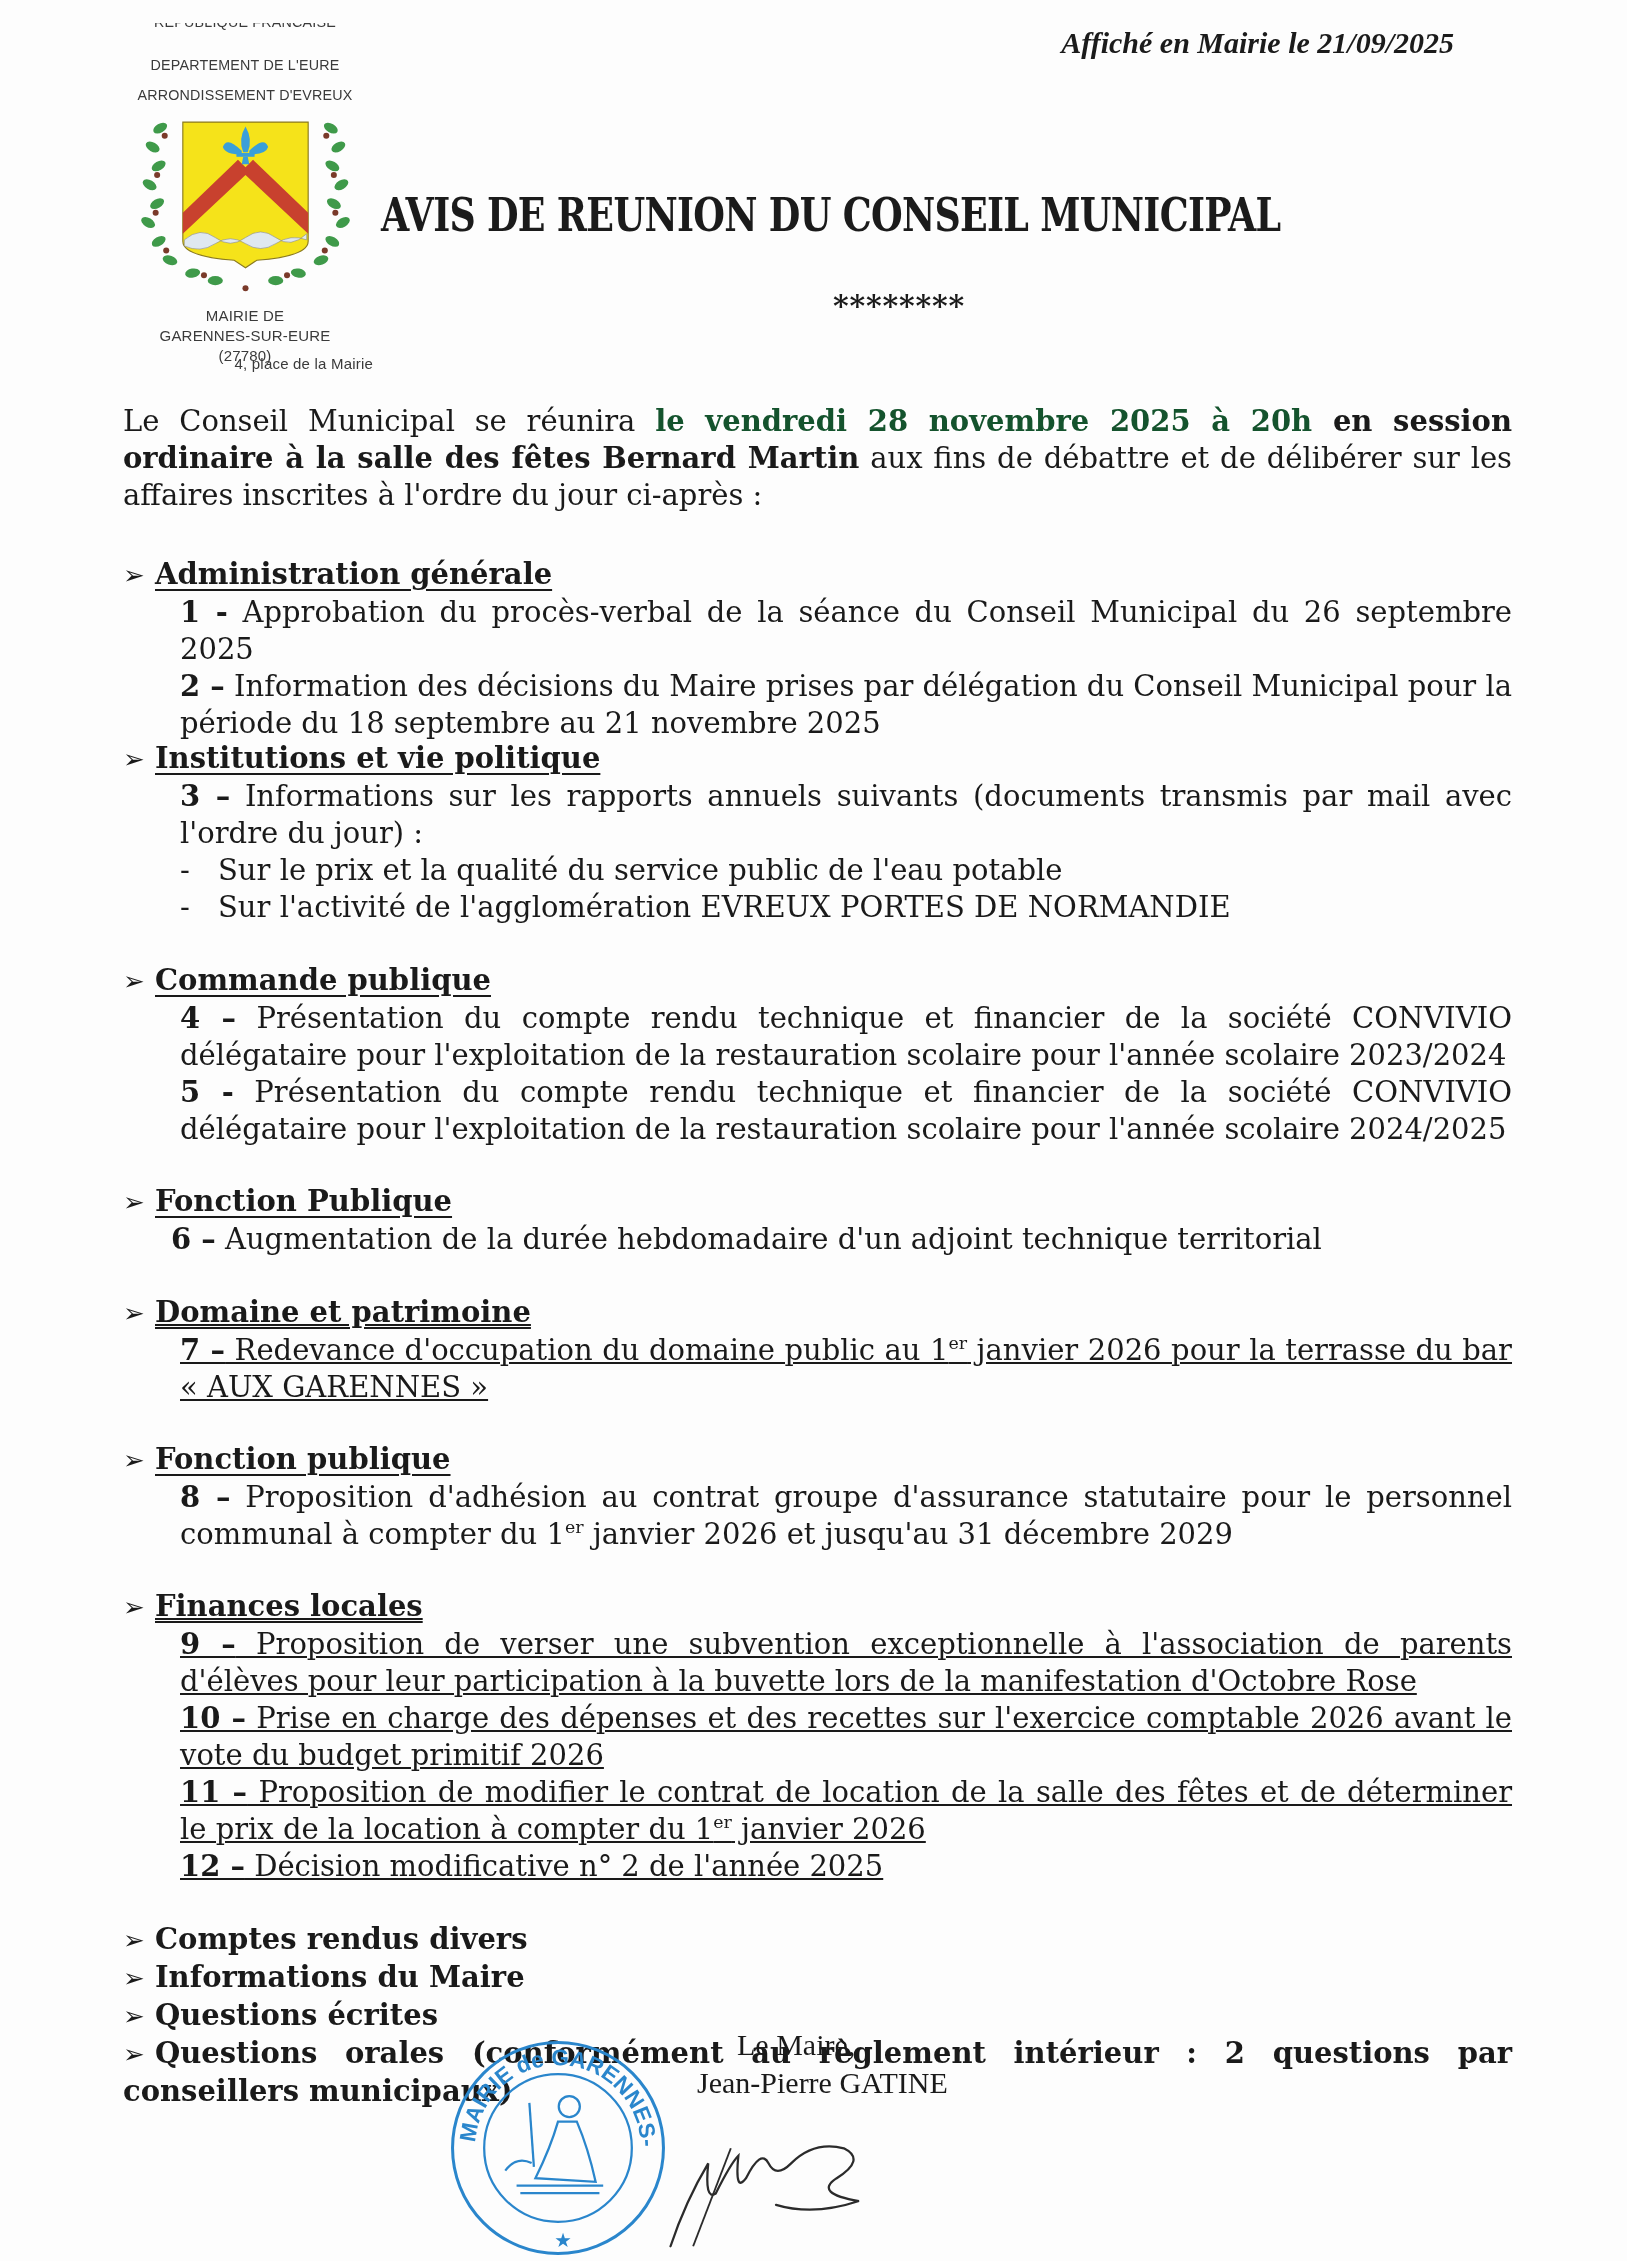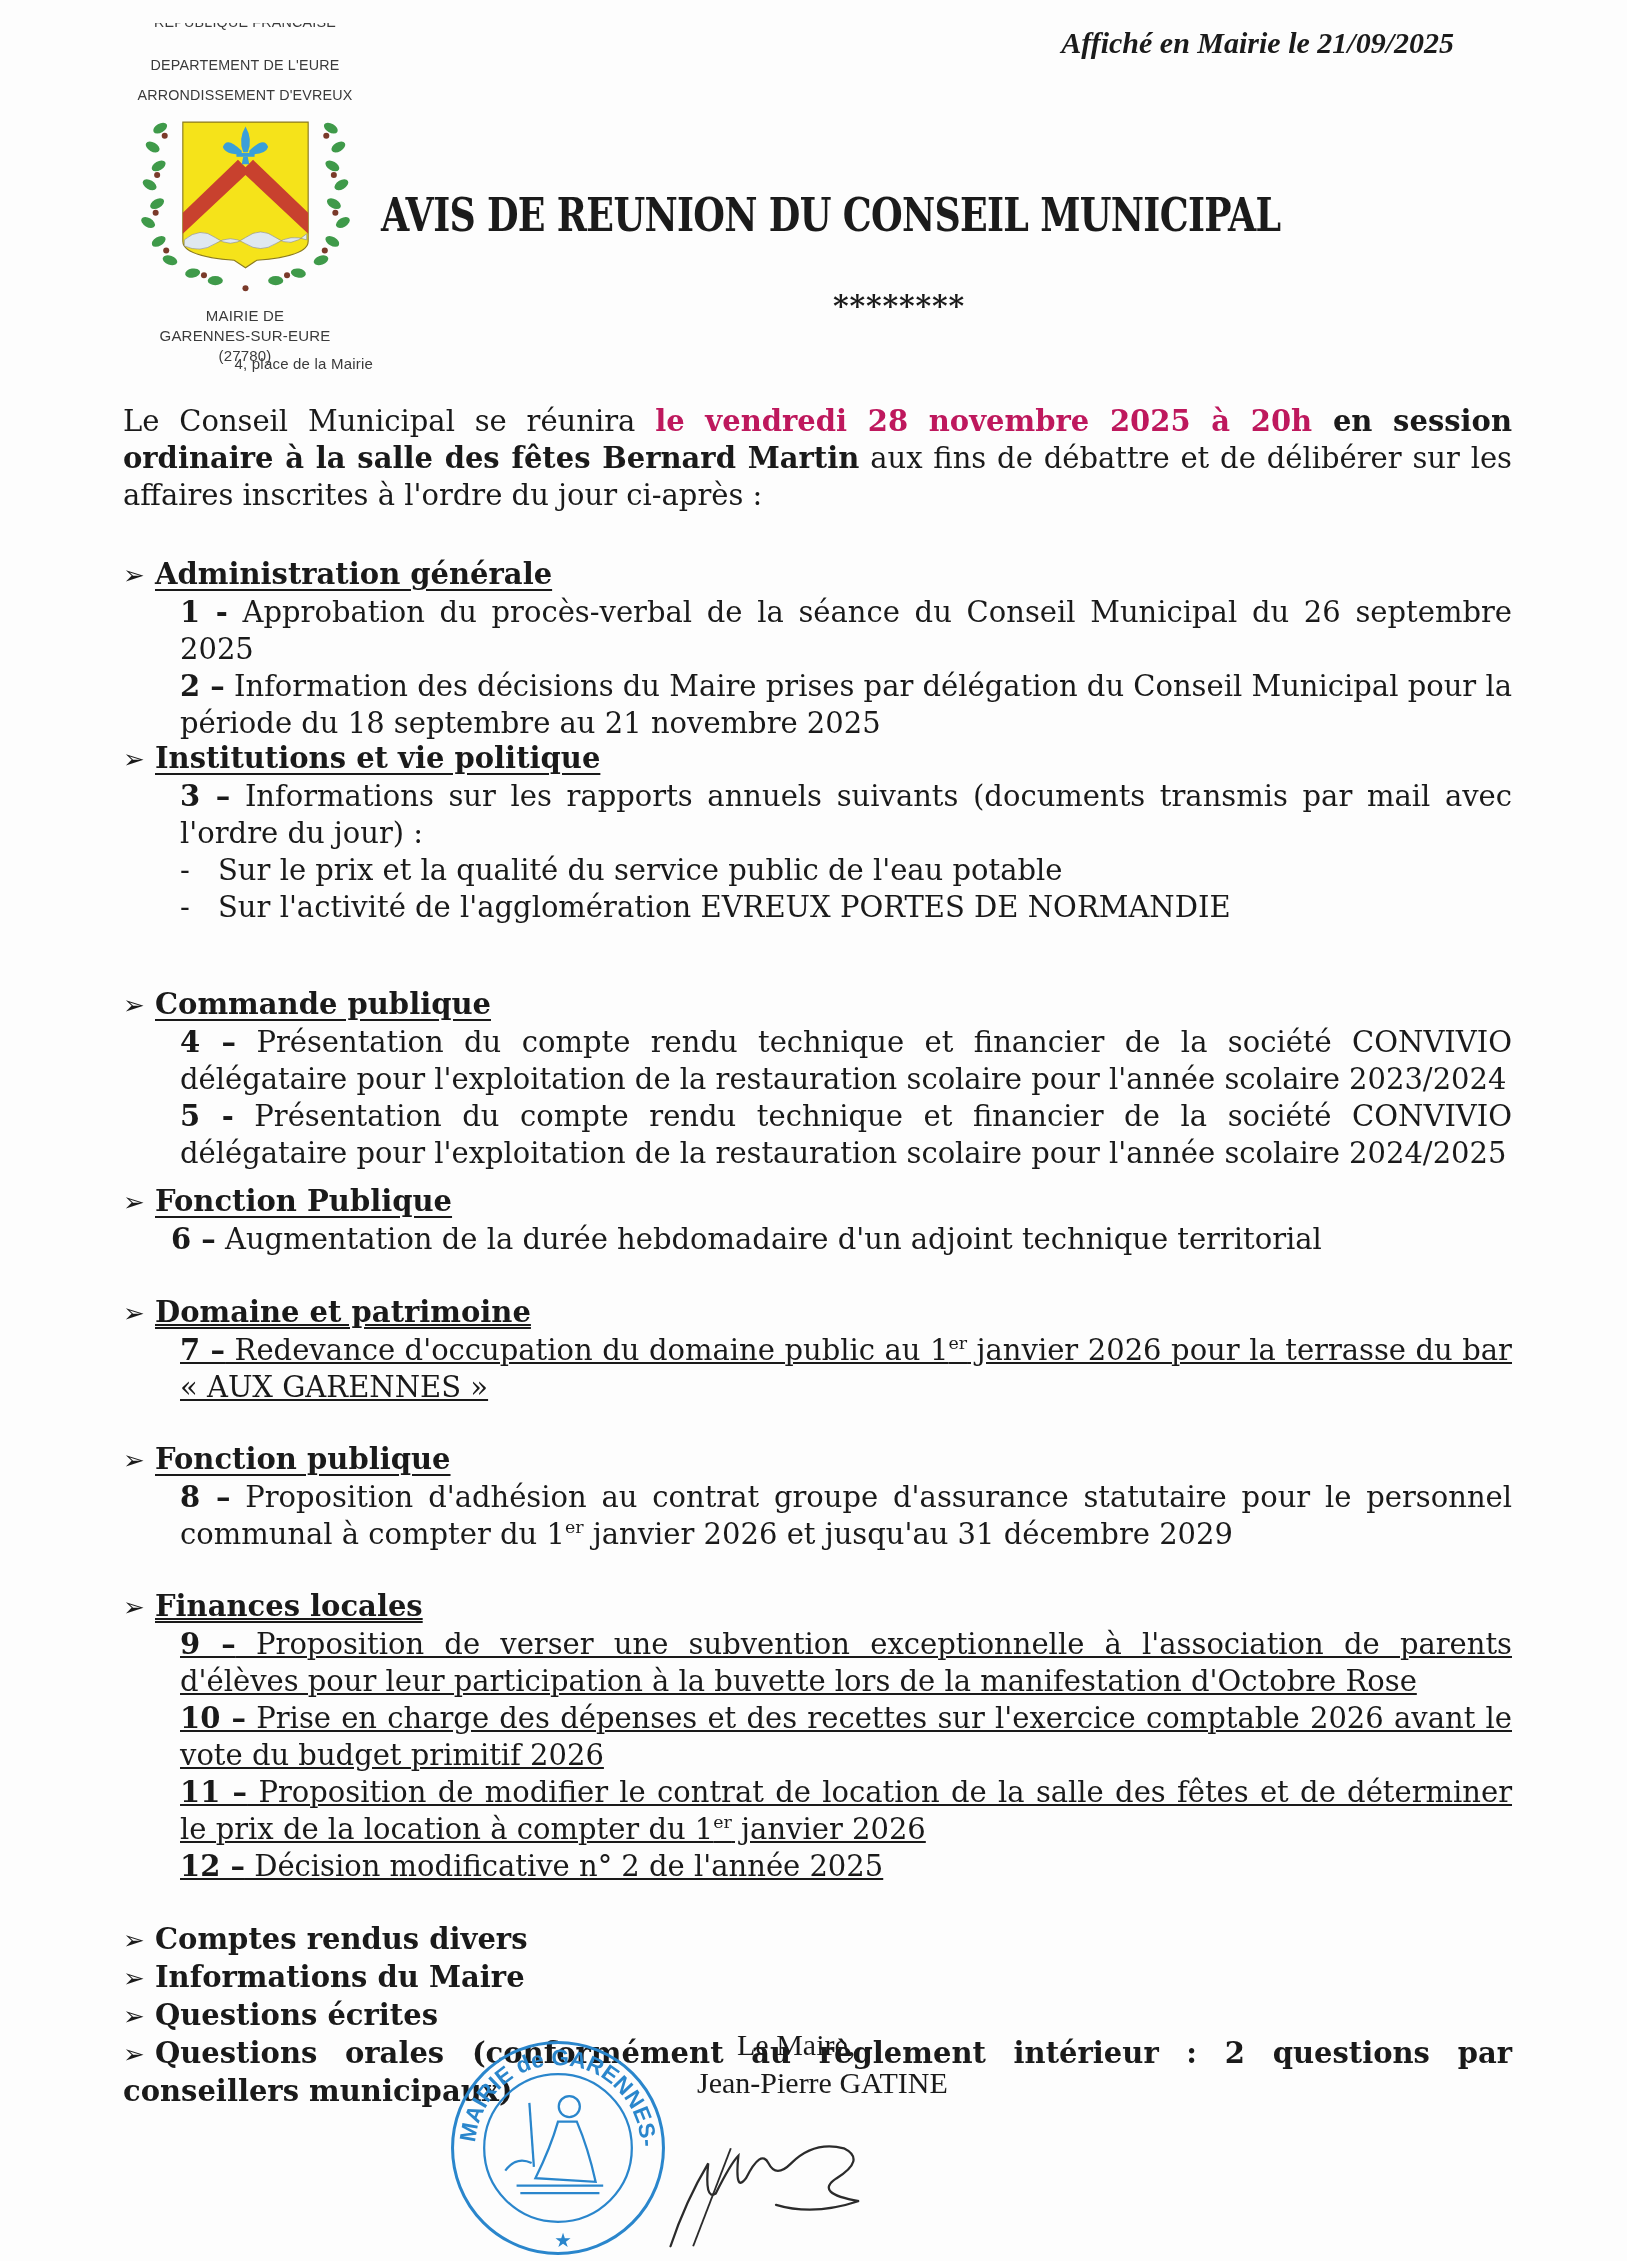--- a/index.html
+++ b/index.html
@@ -14,21 +14,21 @@
   .lh-clip span { display:block; margin-top:-6px; }
   .lh-bold { font-weight:normal; font-size:15px; }
   .crest { left:136px; top:113px; width:219px; height:185px; }
 
   .posted { right:173px; top:26px; font-family:"Liberation Serif", serif; font-style:italic; font-weight:bold; font-size:30px; color:#1b1b1b; }
   .title { left:381px; top:187px; font-family:"DejaVu Serif Condensed","DejaVu Serif", serif; font-weight:bold; font-size:47px; letter-spacing:-0.8px; transform:scaleX(0.86); transform-origin:left top; white-space:nowrap; color:#1b1b1b; }
   .stars { left:833px; top:288px; font-size:30px; font-weight:bold; letter-spacing:0.8px; }
 
   .main { left:123px; width:1389px; font-family:"DejaVu Serif", serif; font-size:29px; line-height:37px; }
   .para { top:403px; text-align:justify; }
-  .red { color:#be185d; font-weight:bold; }
+  .red { color:#14532d; font-weight:bold; }
   .b { font-weight:bold; }
 
   .section { position:absolute; left:123px; width:1389px; font-size:29px; line-height:37px; }
   .sec-title { font-weight:bold; text-decoration:underline; text-decoration-thickness:2.3px; text-underline-offset:4.5px; }
   .arrow { font-weight:bold; display:inline-block; width:32px; font-family:"DejaVu Sans", sans-serif; font-size:26px; }
   .item { padding-left:57px; text-align:justify; }
   .item .num { font-weight:bold; }
   .sub { padding-left:57px; }
   .sub .dash { display:inline-block; width:38px; }
   sup { font-size:60%; line-height:0; }
@@ -114,21 +114,21 @@
   <div class="item"><span class="num">2 –</span><span> Information des décisions du Maire prises par délégation du Conseil Municipal pour la période du 18 septembre au 21 novembre 2025</span></div>
 </div>
 
 <div class="section" style="top:740px;">
   <div><span class="arrow">➢</span><span class="sec-title">Institutions et vie politique</span></div>
   <div class="item"><span class="num">3 –</span><span> Informations sur les rapports annuels suivants (documents transmis par mail avec l'ordre du jour) :</span></div>
   <div class="sub"><span class="dash">-</span><span>Sur le prix et la qualité du service public de l'eau potable</span></div>
   <div class="sub"><span class="dash">-</span><span>Sur l'activité de l'agglomération EVREUX PORTES DE NORMANDIE</span></div>
 </div>
 
-<div class="section" style="top:986px;">
+<div class="section" style="top:962px;">
   <div><span class="arrow">➢</span><span class="sec-title">Commande publique</span></div>
   <div class="item"><span class="num">4 –</span><span> Présentation du compte rendu technique et financier de la société CONVIVIO délégataire pour l'exploitation de la restauration scolaire pour l'année scolaire 2023/2024</span></div>
   <div class="item"><span class="num">5 -</span><span> Présentation du compte rendu technique et financier de la société CONVIVIO délégataire pour l'exploitation de la restauration scolaire pour l'année scolaire 2024/2025</span></div>
 </div>
 
 <div class="section" style="top:1183px;">
   <div><span class="arrow">➢</span><span class="sec-title">Fonction Publique</span></div>
   <div class="item" style="padding-left:48px;"><span class="num">6 –</span><span> Augmentation de la durée hebdomadaire d'un adjoint technique territorial</span></div>
 </div>
 

